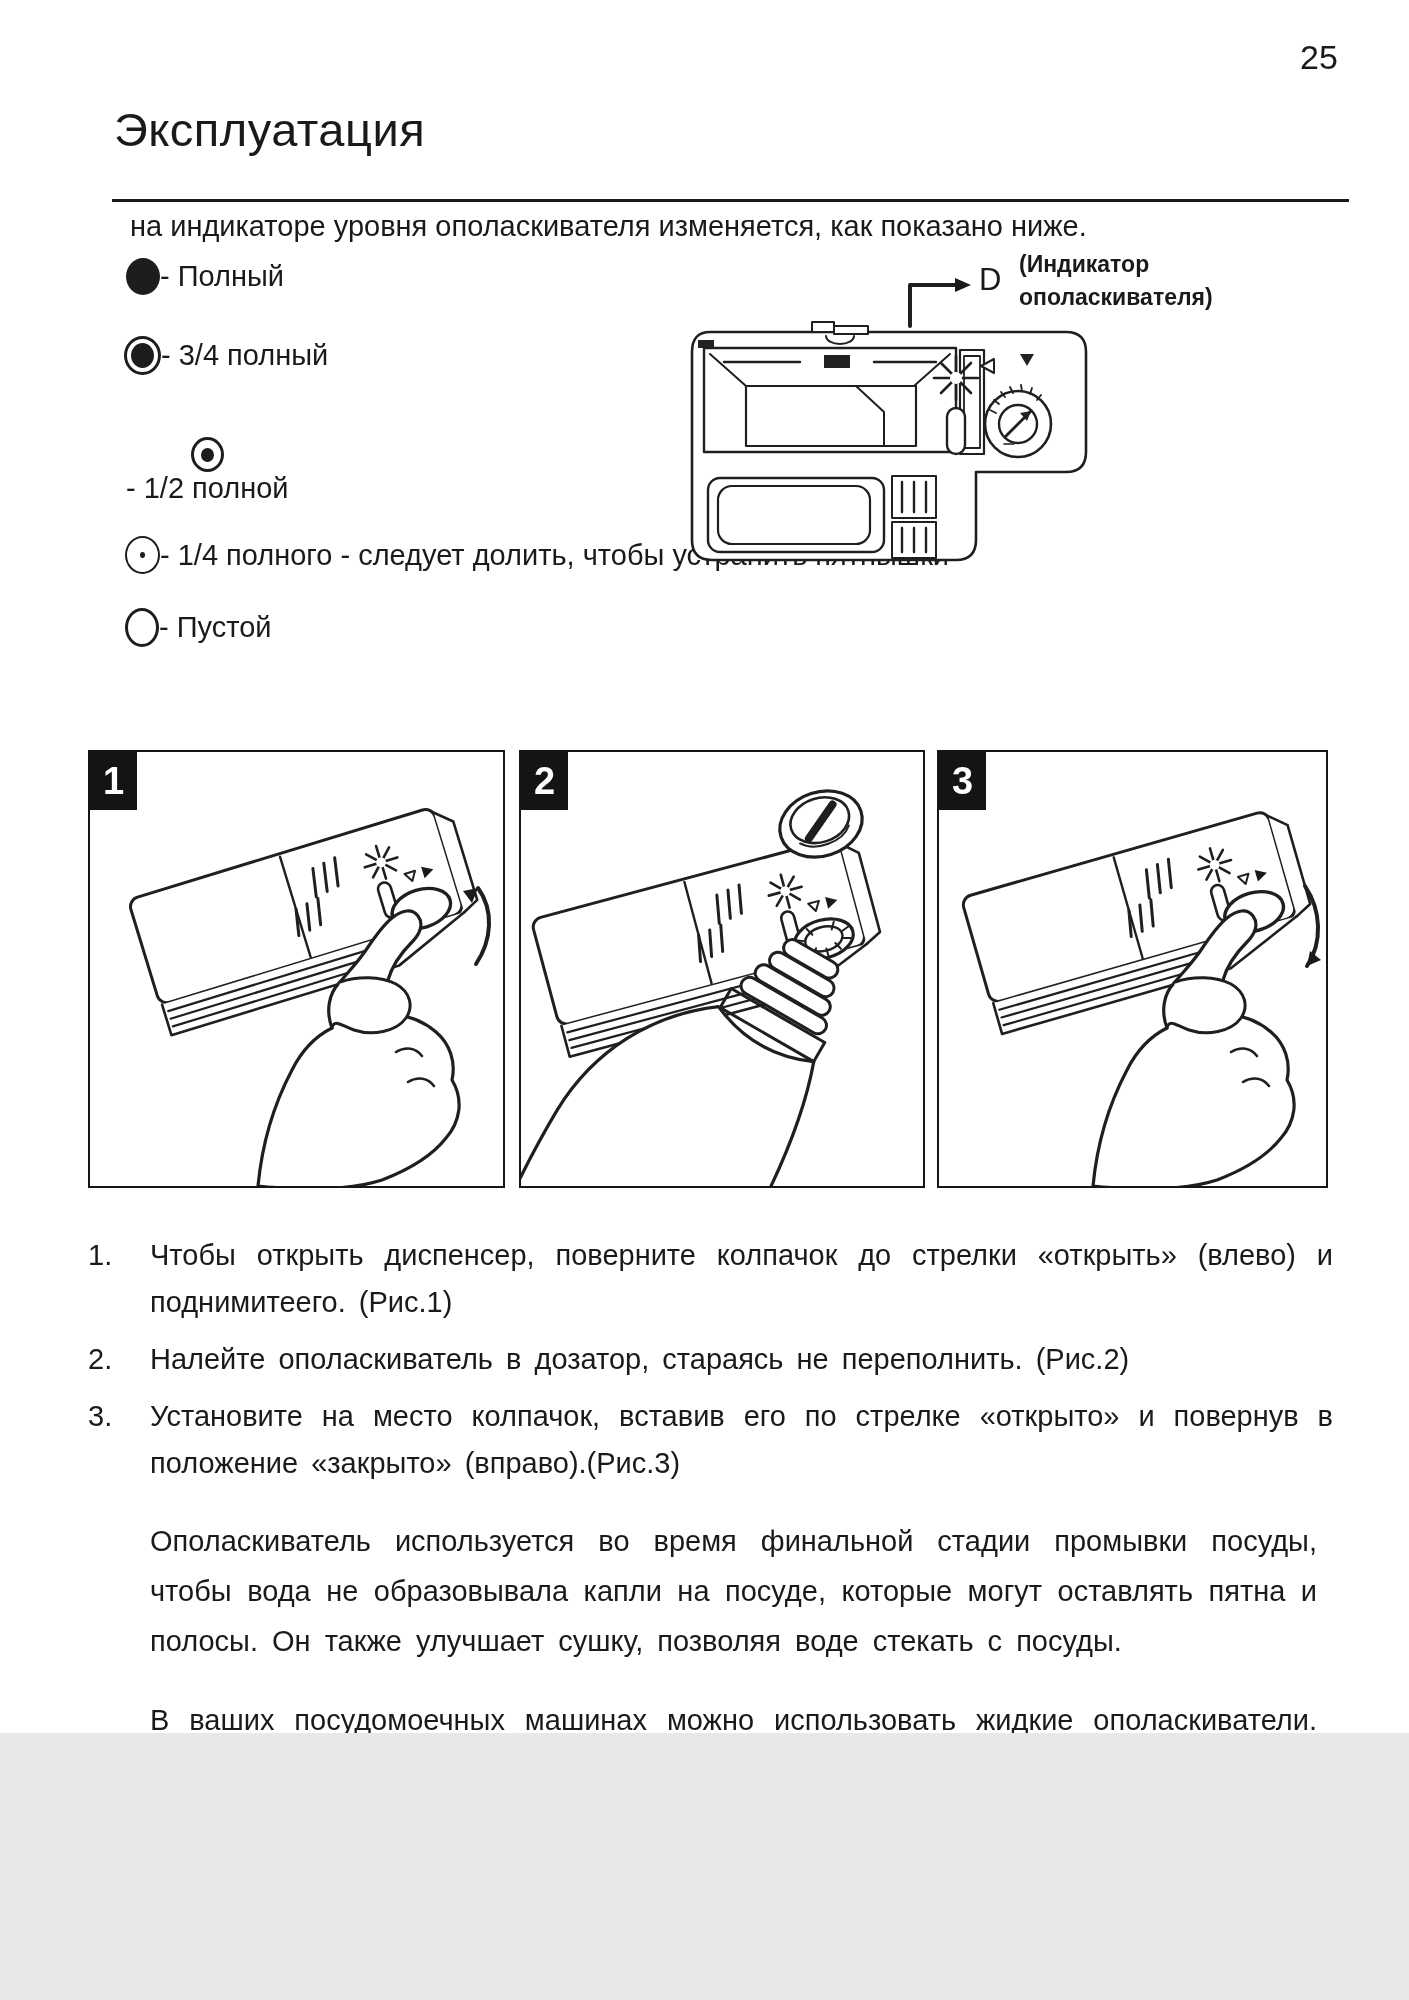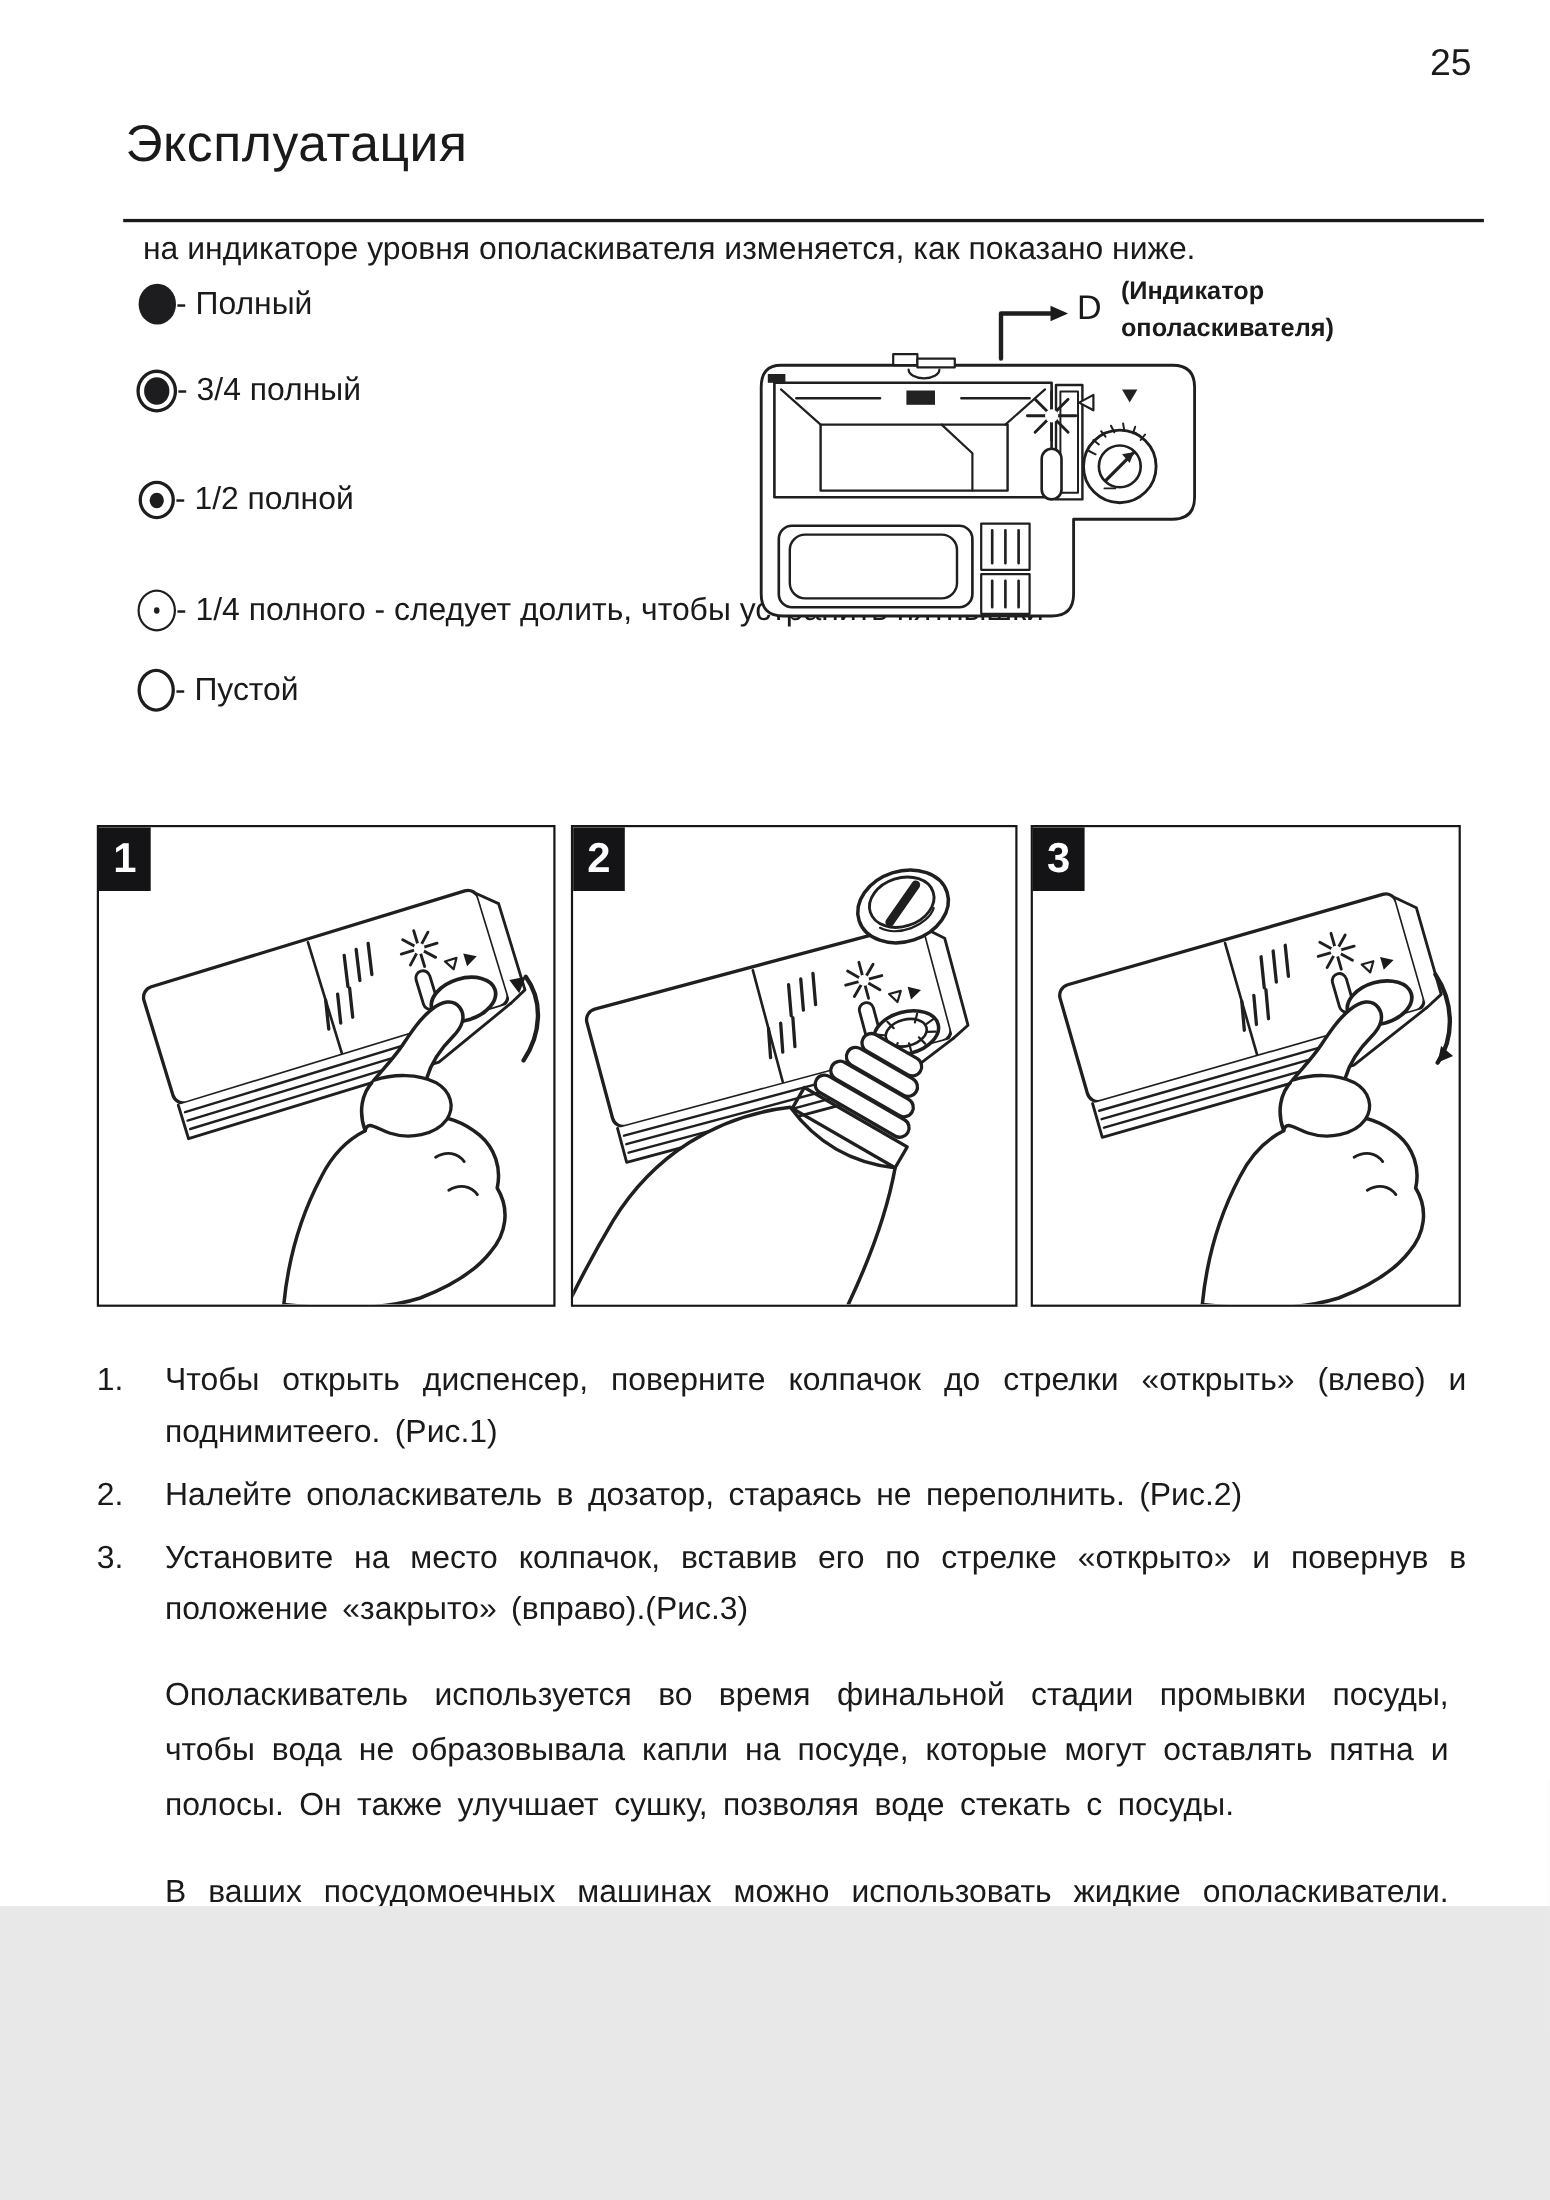--- a/index.html
+++ b/index.html
@@ -74,21 +74,21 @@
   <div class="legend-row" style="left:126px;top:258px;">
     <span class="lv lv-full"></span>
     <span class="lbl">- Полный</span>
   </div>
   <div class="legend-row" style="left:124px;top:336px;">
     <span class="lv lv-34">
         <span class="dot"></span>
       </span>
     <span class="lbl">- 3/4 полный</span>
   </div>
-  <div class="legend-row" style="left:126px;top:437px;">
+  <div class="legend-row" style="left:126px;top:437px;flex-direction:column;">
     <span class="lv lv-12">
         <span class="dot"></span>
       </span>
     <span class="lbl">- 1/2 полной</span>
   </div>
   <div class="legend-row" style="left:125px;top:536px;">
     <span class="lv lv-14">
         <span class="dot"></span>
       </span>
     <span class="lbl">- 1/4 полного - следует долить, чтобы устранить пятнышки</span>

